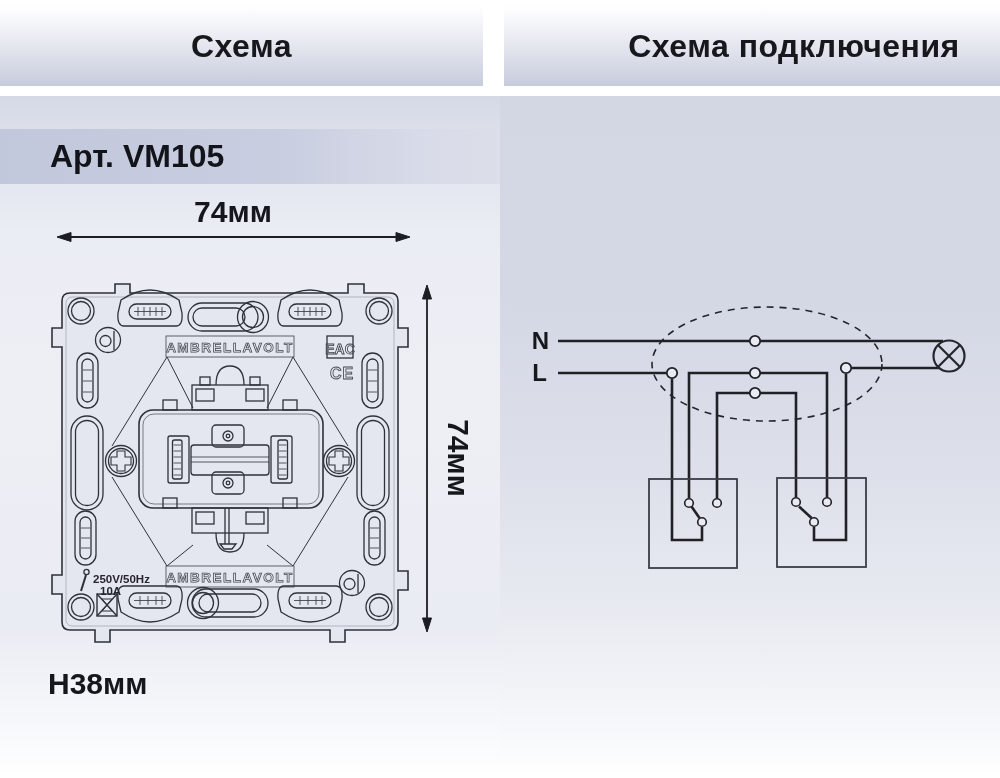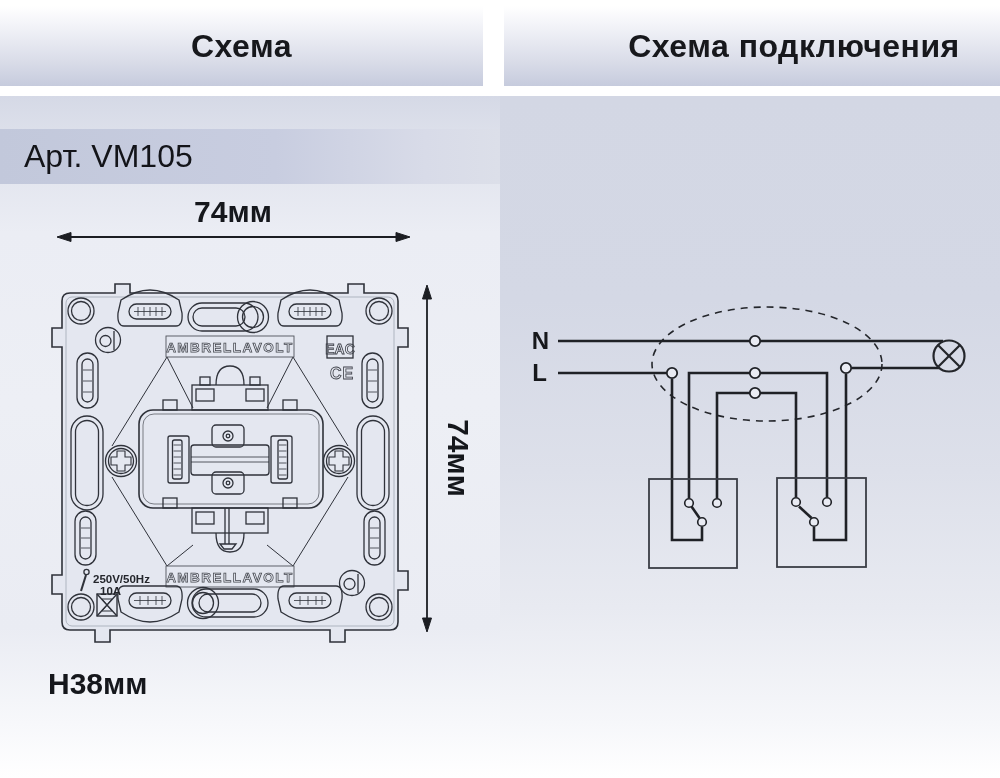--- a/index.html
+++ b/index.html
@@ -11,21 +11,21 @@
   .hc-left{left:0;width:483px;align-items:center;}
   .hc-right{left:504px;width:580px;}
   .panel{position:absolute;top:96px;height:682px;}
   .panel-left{left:0;width:500px;
         background:linear-gradient(180deg,#d5d9e6 0%,#dfe2ec 7%,#ebedf4 20%,#edeff5 45%,#eaecf3 78%,#f7f8fb 92%,#ffffff 100%);}
   .panel-right{left:500px;width:500px;
         background:linear-gradient(180deg,#d3d7e4 0%,#d4d8e5 30%,#dde0ea 55%,#e8eaf1 75%,#f6f7fa 92%,#ffffff 100%);}
   .art-strip{position:absolute;left:0;top:129px;width:500px;height:55px;
         background:linear-gradient(90deg,#c2c8db 0%,#c8cde0 55%,#d8dbe8 85%,#dcdfe9 100%);
         display:flex;align-items:center;}
-  .art-strip .label{font-size:32px;font-weight:400;color:#131419;padding-left:24px;}
+  .art-strip .label{font-size:32px;font-weight:700;color:#131419;padding-left:50px;}
   svg{position:absolute;display:block;}
   .svg-left{left:0;top:96px;}
   .svg-right{left:500px;top:96px;}
   text{font-family:"Liberation Sans",sans-serif;}
 </style>
 </head>
 <body>
 
 <div class="page">
 

